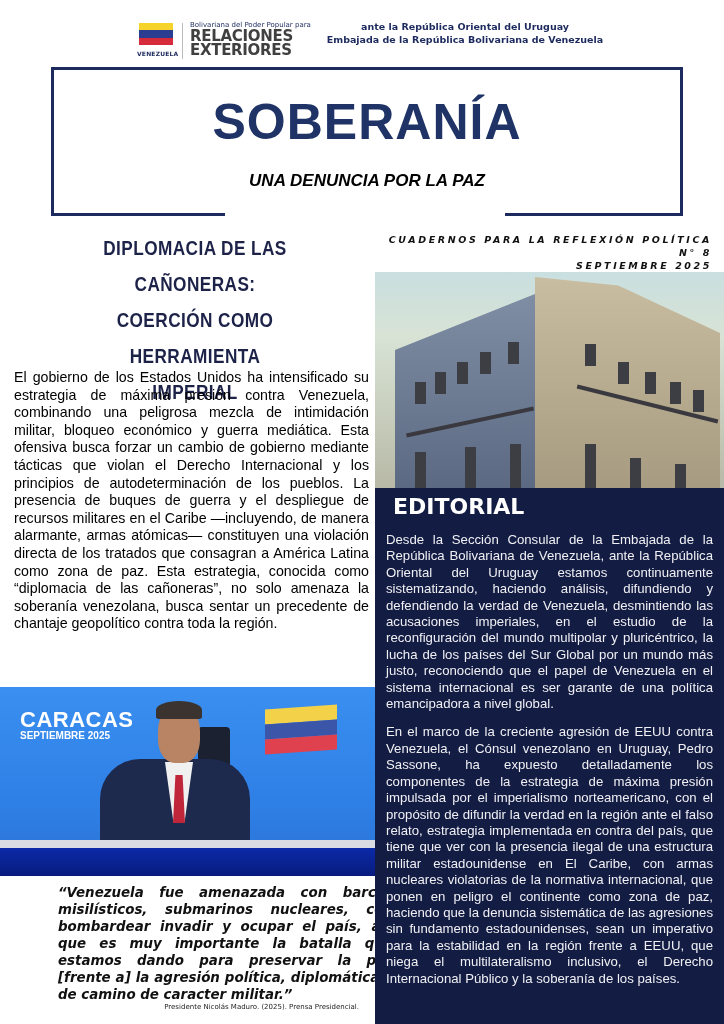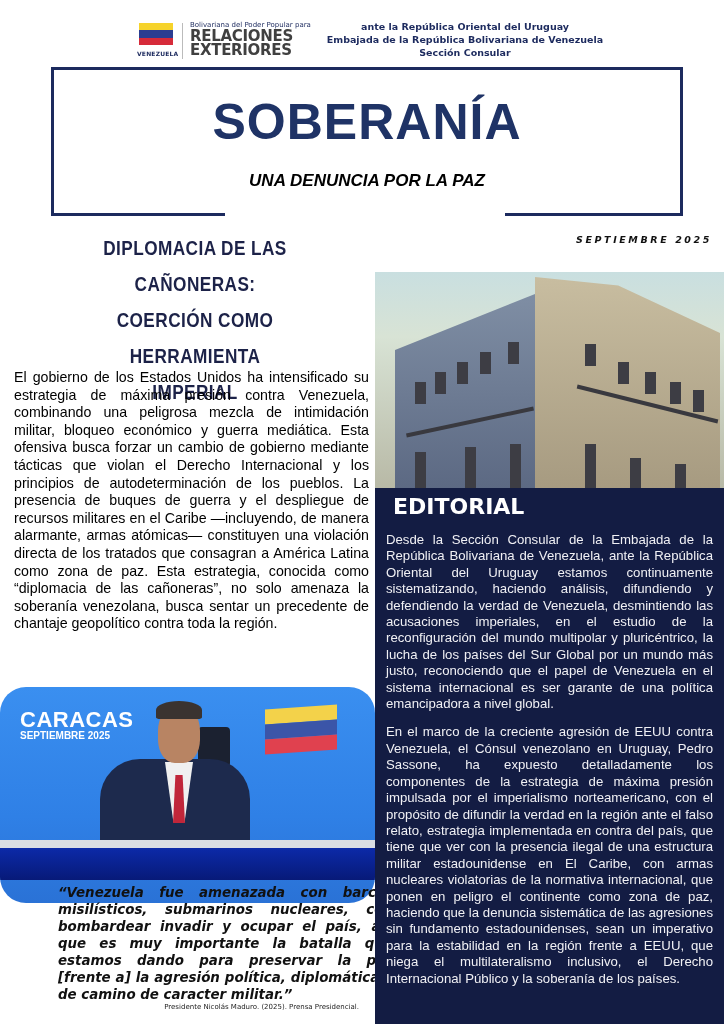--- a/index.html
+++ b/index.html
@@ -19,21 +19,21 @@
   .title-box { position: absolute; left: 51px; top: 67px; width: 632px; height: 149px; border: 3px solid #1c2a5e; border-bottom: none; }
   .title-box-bl { position: absolute; left: 51px; top: 213px; width: 174px; height: 3px; background: #1c2a5e; }
   .title-box-br { position: absolute; left: 505px; top: 213px; width: 178px; height: 3px; background: #1c2a5e; }
   .title { position: absolute; left: 51px; top: 92px; width: 632px; text-align: center; font: bold 50px/60px "Liberation Sans", sans-serif; color: #1f3366; letter-spacing: 1px; }
   .subtitle { position: absolute; left: 51px; top: 170px; width: 632px; text-align: center; font: italic bold 17px/22px "Liberation Sans", sans-serif; color: #000; }
 
   
   .heading { position: absolute; left: 30px; top: 230px; width: 330px; text-align: center; font: bold 20px/36px "Liberation Sans", sans-serif; color: #1c2248; transform: scaleX(0.86); transform-origin: center top; letter-spacing: 0.5px; }
   .body-left { position: absolute; left: 14px; top: 352px; width: 355px; font: 14.2px/17.6px "Liberation Sans", sans-serif; color: #000000; text-align: justify; margin-top: 17px; }
 
-  .maduro-photo { position: absolute; left: 0; top: 687px; width: 375px; height: 216px; background: linear-gradient(180deg, #3a8ff0 0%, #2f80e6 60%, #2a72d6 100%); overflow: hidden; border-radius: 26px; }
+  .maduro-photo { position: absolute; left: 0; top: 687px; width: 375px; height: 189px; background: linear-gradient(180deg, #3a8ff0 0%, #2f80e6 60%, #2a72d6 100%); overflow: hidden; }
   .mp-caracas { position: absolute; left: 20px; top: 22px; font: bold 22px/22px "Liberation Sans", sans-serif; color: #fff; letter-spacing: 0.5px; }
   .mp-date { position: absolute; left: 20px; top: 44px; font: bold 10px/10px "Liberation Sans", sans-serif; color: #fff; }
   .mp-flag { position: absolute; left: 265px; top: 20px; width: 72px; height: 45px; transform: skewY(-4deg); }
   .mp-flag span { display: block; height: 33.3%; }
   .mp-chair { position: absolute; left: 198px; top: 40px; width: 32px; height: 40px; background: #1b2130; border-radius: 4px; }
   .mp-body { position: absolute; left: 100px; top: 72px; width: 150px; height: 82px; background: #1d2a4d; border-radius: 40px 40px 0 0; }
   .mp-shirt { position: absolute; left: 165px; top: 75px; width: 28px; height: 60px; background: #f0f0f0; clip-path: polygon(0 0, 100% 0, 70% 100%, 30% 100%); }
   .mp-tie { position: absolute; left: 173px; top: 88px; width: 12px; height: 48px; background: #c0263a; clip-path: polygon(20% 0, 80% 0, 100% 100%, 0 100%); }
   .mp-head { position: absolute; left: 158px; top: 18px; width: 42px; height: 58px; background: #b88463; border-radius: 45% 45% 40% 40%; }
   .mp-hair { position: absolute; left: 156px; top: 14px; width: 46px; height: 18px; background: #3a3330; border-radius: 50% 50% 10% 10%; }
@@ -70,21 +70,20 @@
   <div class="logo-ministry">Bolivariana del Poder Popular para</div>
   <div class="logo-rel">
     <div>RELACIONES</div>
     <div>EXTERIORES</div>
   </div>
 </div>
 
 <div class="embassy">
   <div>ante la República Oriental del Uruguay</div>
   <div>Embajada de la República Bolivariana de Venezuela</div>
-  <div>Sección Consular</div>
 </div>
 
 <div class="title-box"></div>
 <div class="title-box-bl"></div>
 <div class="title-box-br"></div>
 <div class="title">SOBERANÍA</div>
 <div class="subtitle">UNA DENUNCIA POR LA PAZ</div>
 
 <div class="heading">
   <div>DIPLOMACIA DE LAS CAÑONERAS:</div>
@@ -108,20 +107,21 @@
   <div class="mp-head"></div>
   <div class="mp-hair"></div>
   <div class="mp-desk"></div>
   <div class="mp-desk-front"></div>
 </div>
 
 <div class="quote">“Venezuela fue amenazada  con barcos misilísticos, submarinos nucleares, con bombardear invadir y ocupar el país, asi que es muy importante la batalla que estamos dando para preservar la paz [frente a] la agresión política, diplomática y de camino de caracter militar.”</div>
 <div class="citation">Presidente Nicolás Maduro. (2025). Prensa Presidencial.</div>
 
 <div class="series">
+  <div>CUADERNOS PARA LA REFLEXIÓN POLÍTICA N° 8</div>
   <div>SEPTIEMBRE 2025</div>
 </div>
 
 <div class="building-photo">
   <div class="bp-left"></div>
   <div class="bp-right"></div>
   <div class="bp-win" style="left:40px;top:110px"></div>
   <div class="bp-win" style="left:60px;top:100px"></div>
   <div class="bp-win" style="left:82px;top:90px"></div>
   <div class="bp-win" style="left:105px;top:80px"></div>

